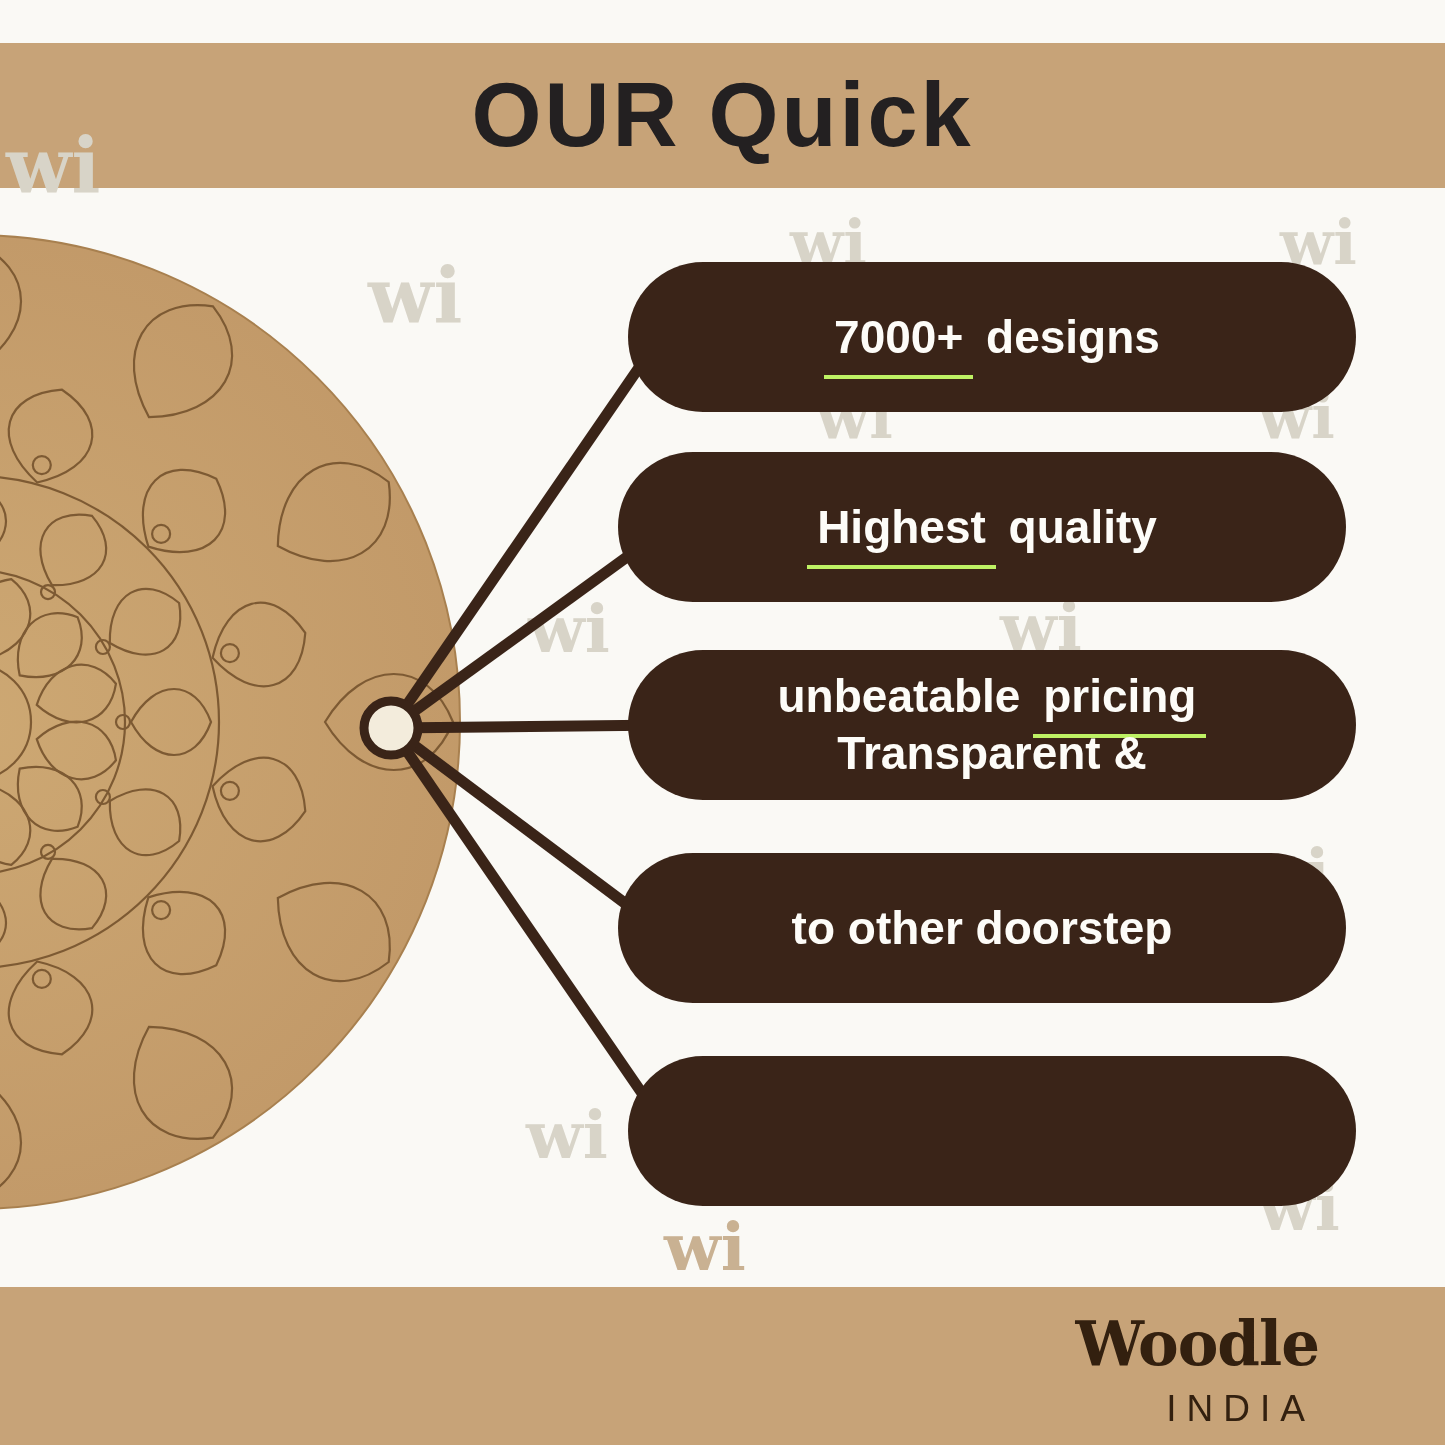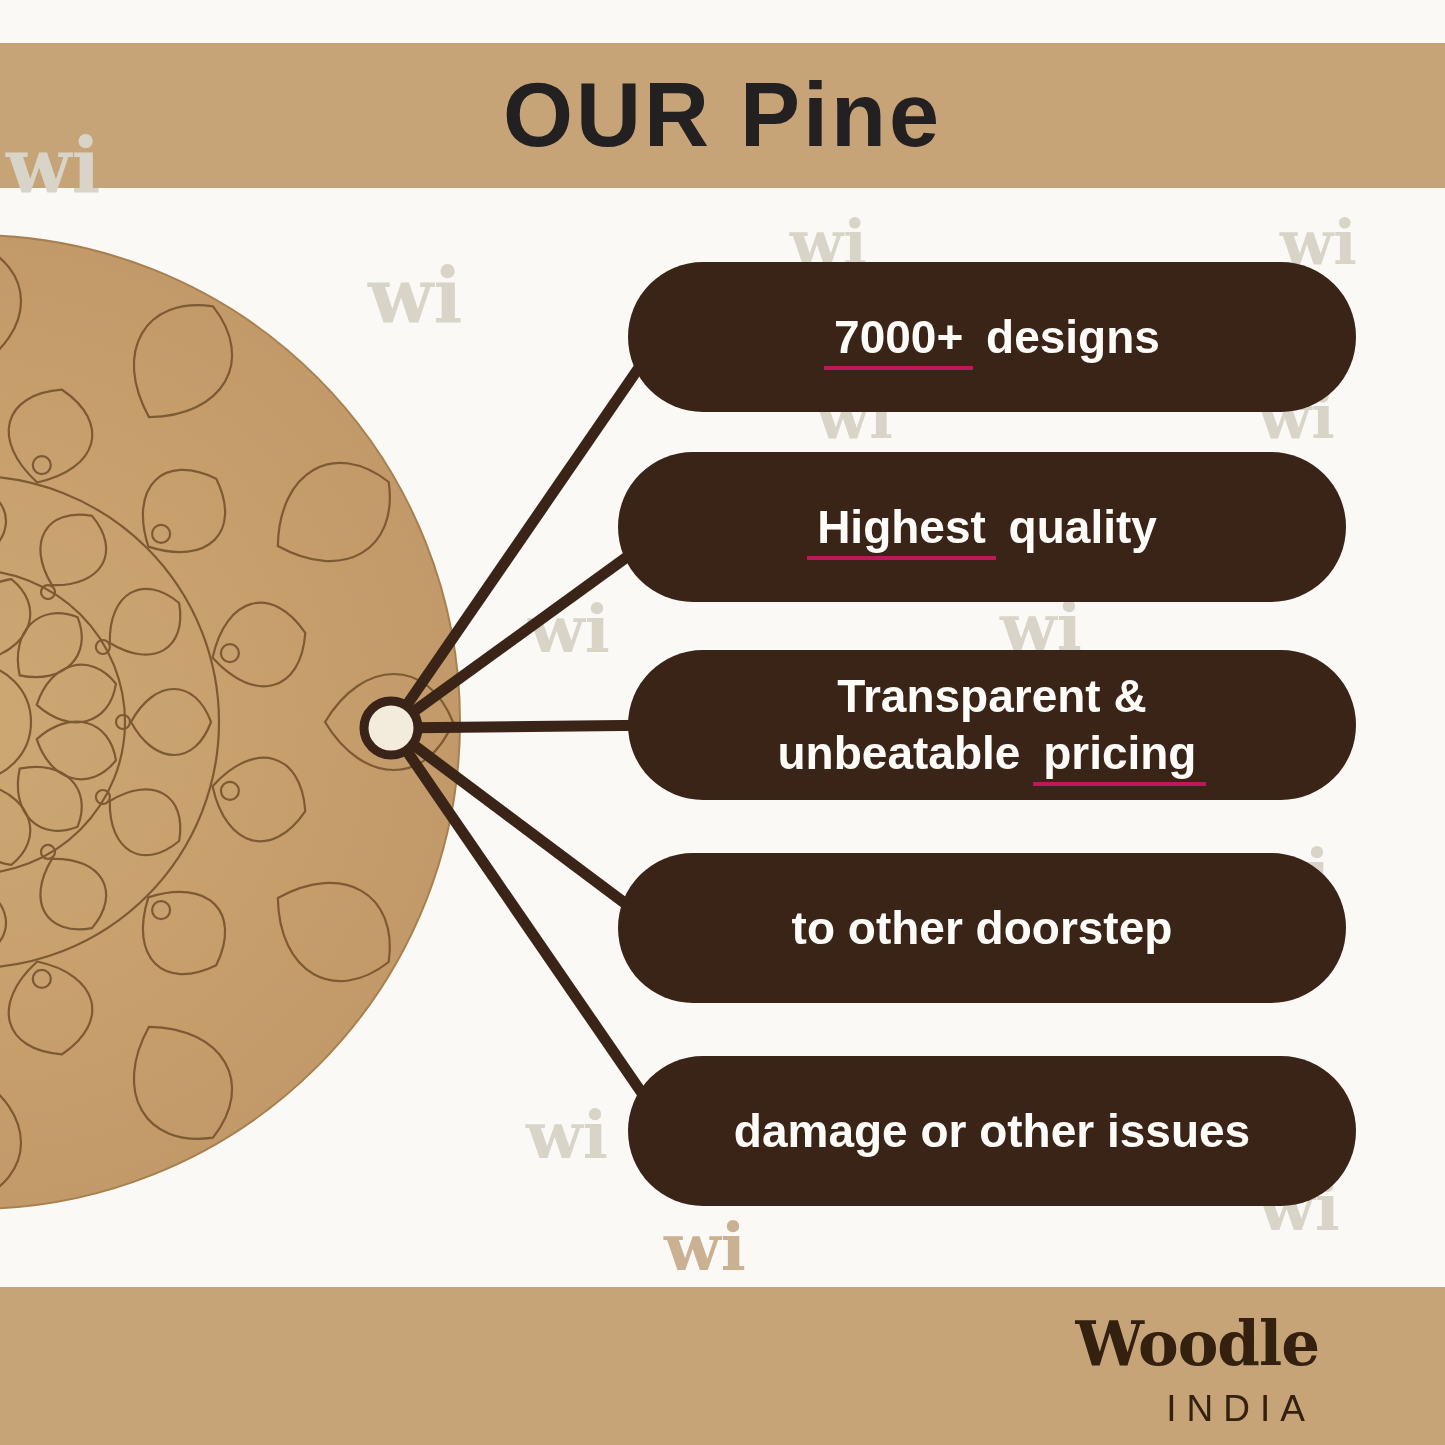--- a/index.html
+++ b/index.html
@@ -21,40 +21,40 @@
   .wm-tan{color:#c9b192;}
   .mandala{position:absolute;left:-517px;top:232px;z-index:2;}
   .connectors{position:absolute;left:0;top:0;z-index:3;pointer-events:none;}
   .pill{
     position:absolute;left:618px;width:728px;height:150px;
     background:#3a2418;border-radius:80px;z-index:4;
     display:flex;flex-direction:column;align-items:center;justify-content:center;
     color:#fdfcf8;font-weight:700;font-size:46px;line-height:57px;text-align:center;
   }
   .pill:nth-of-type(odd){left:628px;}
-  .u:not(:empty){border-bottom:4px solid #be185d;padding:0 10px 3px 10px;}
+  .u:not(:empty){border-bottom:4px solid #bef264;padding:0 10px 12px 10px;}
   .brand{
     position:absolute;right:126px;top:1302px;z-index:2;color:#33200f;text-align:right;
   }
   .brand-name{
     font-family:"DejaVu Serif",serif;font-weight:bold;font-size:61px;line-height:84px;
     letter-spacing:-1px;
   }
   .brand-country{
     font-size:37px;letter-spacing:10px;font-weight:400;padding-right:4px;margin-top:2px;
     font-family:"Liberation Sans",sans-serif;
   }
 </style>
 </head>
 <body>
 
 <div class="page">
 
   <div class="band band-top">
-    <div class="title">OUR Pine</div>
+    <div class="title">OUR Quick</div>
   </div>
 
   <div class="band band-bottom"></div>
 
   <span class="wm" style="left:6px;top:128px;font-size:76px">wi</span>
   <span class="wm" style="left:368px;top:258px;font-size:76px">wi</span>
   <span class="wm" style="left:790px;top:212px;font-size:62px">wi</span>
   <span class="wm" style="left:1280px;top:212px;font-size:62px">wi</span>
   <span class="wm" style="left:816px;top:386px;font-size:62px">wi</span>
   <span class="wm" style="left:1258px;top:386px;font-size:62px">wi</span>
@@ -165,30 +165,29 @@
 
   <div class="pill" style="top:262px">
     <div class="pill-line"><span></span><span class="u">7000+</span><span> designs</span></div>
   </div>
 
   <div class="pill" style="top:452px">
     <div class="pill-line"><span></span><span class="u">Highest</span><span> quality</span></div>
   </div>
 
   <div class="pill" style="top:650px">
+    <div class="pill-line"><span>unbeatable</span>&nbsp;<span class="u">pricing</span><span></span></div>
     <div class="pill-line"><span>Transparent &amp;</span><span class="u"></span><span></span></div>
-    <div class="pill-line"><span>unbeatable</span>&nbsp;<span class="u">pricing</span><span></span></div>
   </div>
 
   <div class="pill" style="top:853px">
     <div class="pill-line"><span>to other doorstep</span><span class="u"></span><span></span></div>
   </div>
 
   <div class="pill" style="top:1056px">
-    <div class="pill-line"><span>damage or other issues</span><span class="u"></span><span></span></div>
   </div>
 
   <div class="brand">
     <div class="brand-name">Woodle</div>
     <div class="brand-country">INDIA</div>
   </div>
 
 </div>
 
 </body></html>

